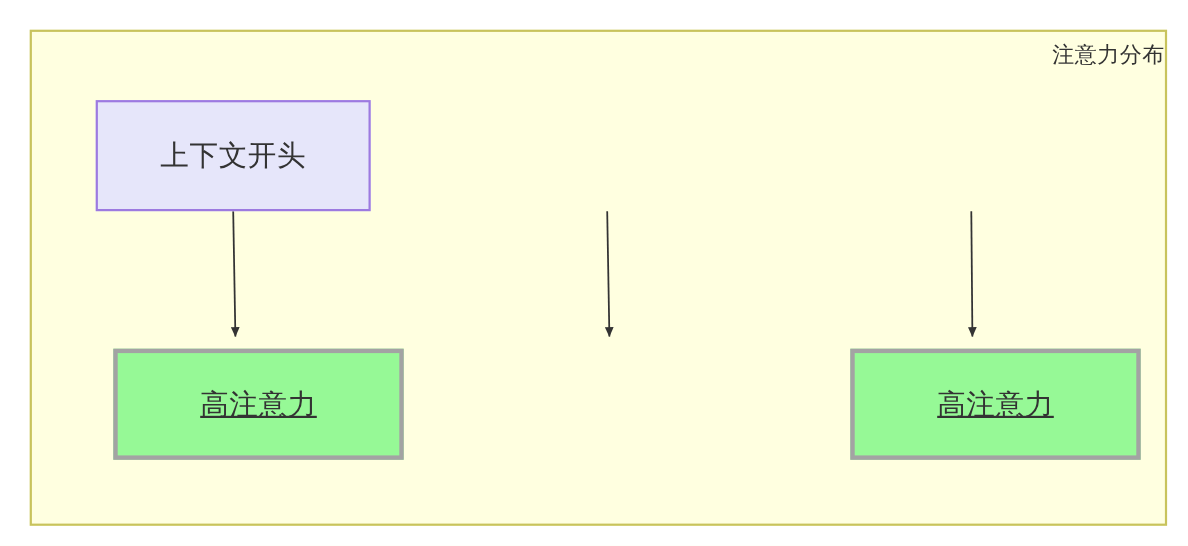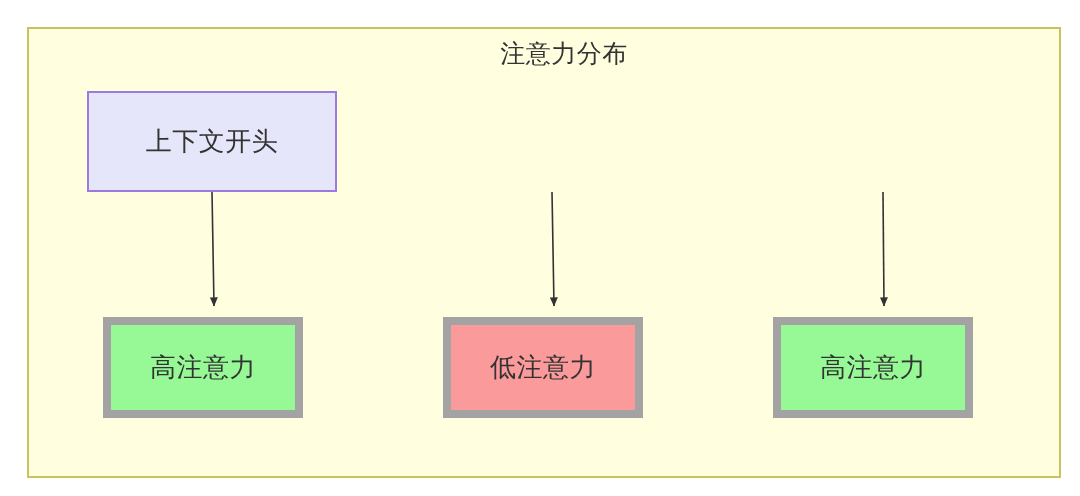--- a/index.html
+++ b/index.html
@@ -30,26 +30,25 @@
     background: #ffffe0;
     border: 2px solid #c8c35c;
     box-sizing: border-box;
   }
 
   .subgraph-title {
     position: absolute;
     left: 0;
     top: 9px;
     width: 100%;
-    text-align: center;
-    font-size: 25px;
+    text-align: right;
+    font-size: 20px;
     color: #333333;
     letter-spacing: 0.5px;
     line-height: 1.2;
-    padding-left: 20px;
   }
 
   
   .node {
     position: absolute;
     box-sizing: border-box;
     display: flex;
     align-items: center;
     justify-content: center;
     color: #333333;
@@ -58,23 +57,24 @@
   }
 
   .node-source {
     width: 250px;
     height: 101px;
     background: #e6e6fa;
     border: 2px solid #9d7ae0;
   }
 
   .node-result {
-    width: 200px;
+    width: 264px;
     height: 101px;
-    border: 8px solid #a3a3a3;
+    border: 4px solid #a3a3a3;
+    text-decoration: underline;
   }
 
   .fill-high { background: #96f996; }
   .fill-low  { background: #fa9a9a; }
 
   
   .pos-top-1 { left: 87px;  top: 91px; }
   .pos-top-2 { left: 427px; top: 91px; }
   .pos-top-3 { left: 758px; top: 91px; }
 
@@ -116,21 +116,18 @@
   <div class="node node-source pos-top-1">
     <span>上下文开头</span>
   </div>
 
 
 
   <div class="node node-result fill-high pos-bot-1">
     <span>高注意力</span>
   </div>
 
-  <div class="node node-result fill-low pos-bot-2">
-    <span>低注意力</span>
-  </div>
 
   <div class="node node-result fill-high pos-bot-3">
     <span>高注意力</span>
   </div>
 
 </div>
 
 </body></html>

